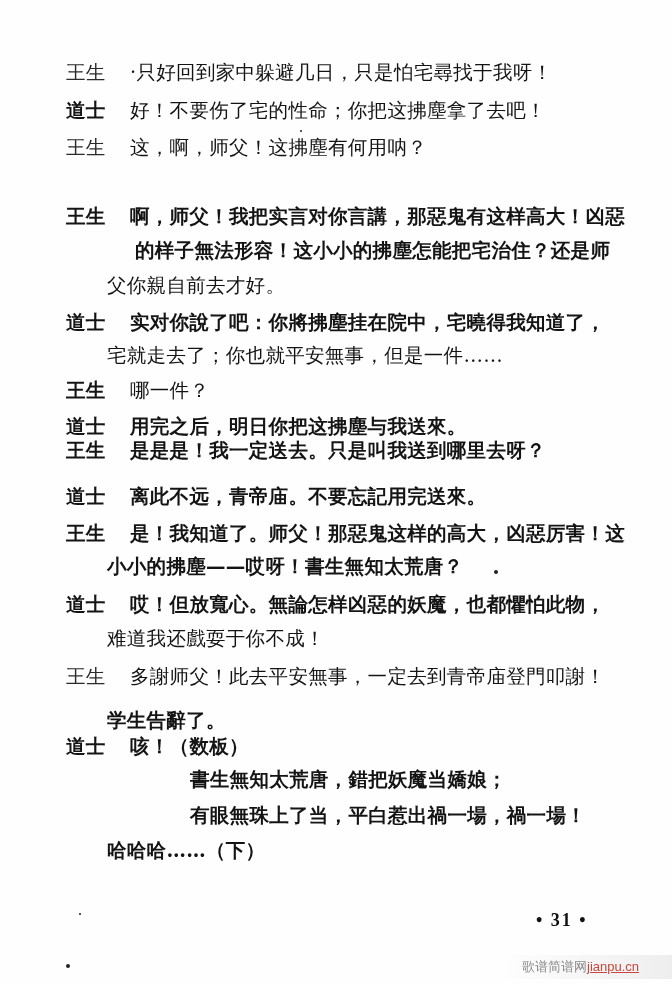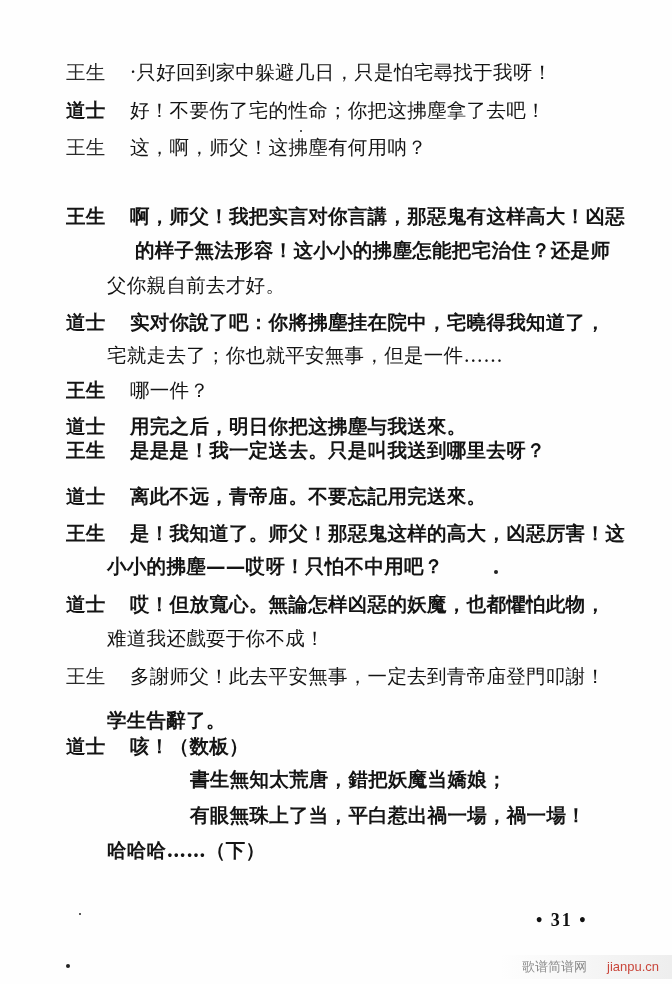--- a/index.html
+++ b/index.html
@@ -60,22 +60,23 @@
       line-height: 24px;
       font-size: 13px;
       color: #8a8a8a;
       background: linear-gradient(to right, rgba(240,240,240,0.0), rgba(236,236,236,0.9));
       font-family: "DejaVu Sans", sans-serif;
       padding-left: 22px;
       box-sizing: border-box;
     }
     .watermark .domain {
       color: #c9473c;
-      margin-left: 20px;
+      margin-left: 0;
       font-family: "Liberation Sans", sans-serif;
+      text-decoration: underline;
     }
     .speck {
       position: absolute;
       width: 3px; height: 3px;
       border-radius: 50%;
       background: #222;
     }
   </style>
 </head>
 <body>
@@ -129,21 +130,21 @@
 
   <div class="line" style="top:482px;">
     <span class="speaker">道士</span><span class="speech bold">离此不远，青帝庙。不要忘記用完送來。</span>
   </div>
 
   <div class="line" style="top:519px;">
     <span class="speaker">王生</span><span class="speech bold">是！我知道了。师父！那惡鬼这样的高大，凶惡厉害！这</span>
   </div>
 
   <div class="line cont" style="top:552px;">
-    <span class="speech bold">小小的拂塵——哎呀！只怕不中用吧？</span>
+    <span class="speech bold">小小的拂塵——哎呀！書生無知太荒唐？</span>
   </div>
 
   <div class="line" style="top:590px;">
     <span class="speaker">道士</span><span class="speech bold">哎！但放寬心。無論怎样凶惡的妖魔，也都懼怕此物，</span>
   </div>
 
   <div class="line cont" style="top:624px;">
     <span class="speech">难道我还戲耍于你不成！</span>
   </div>
 

